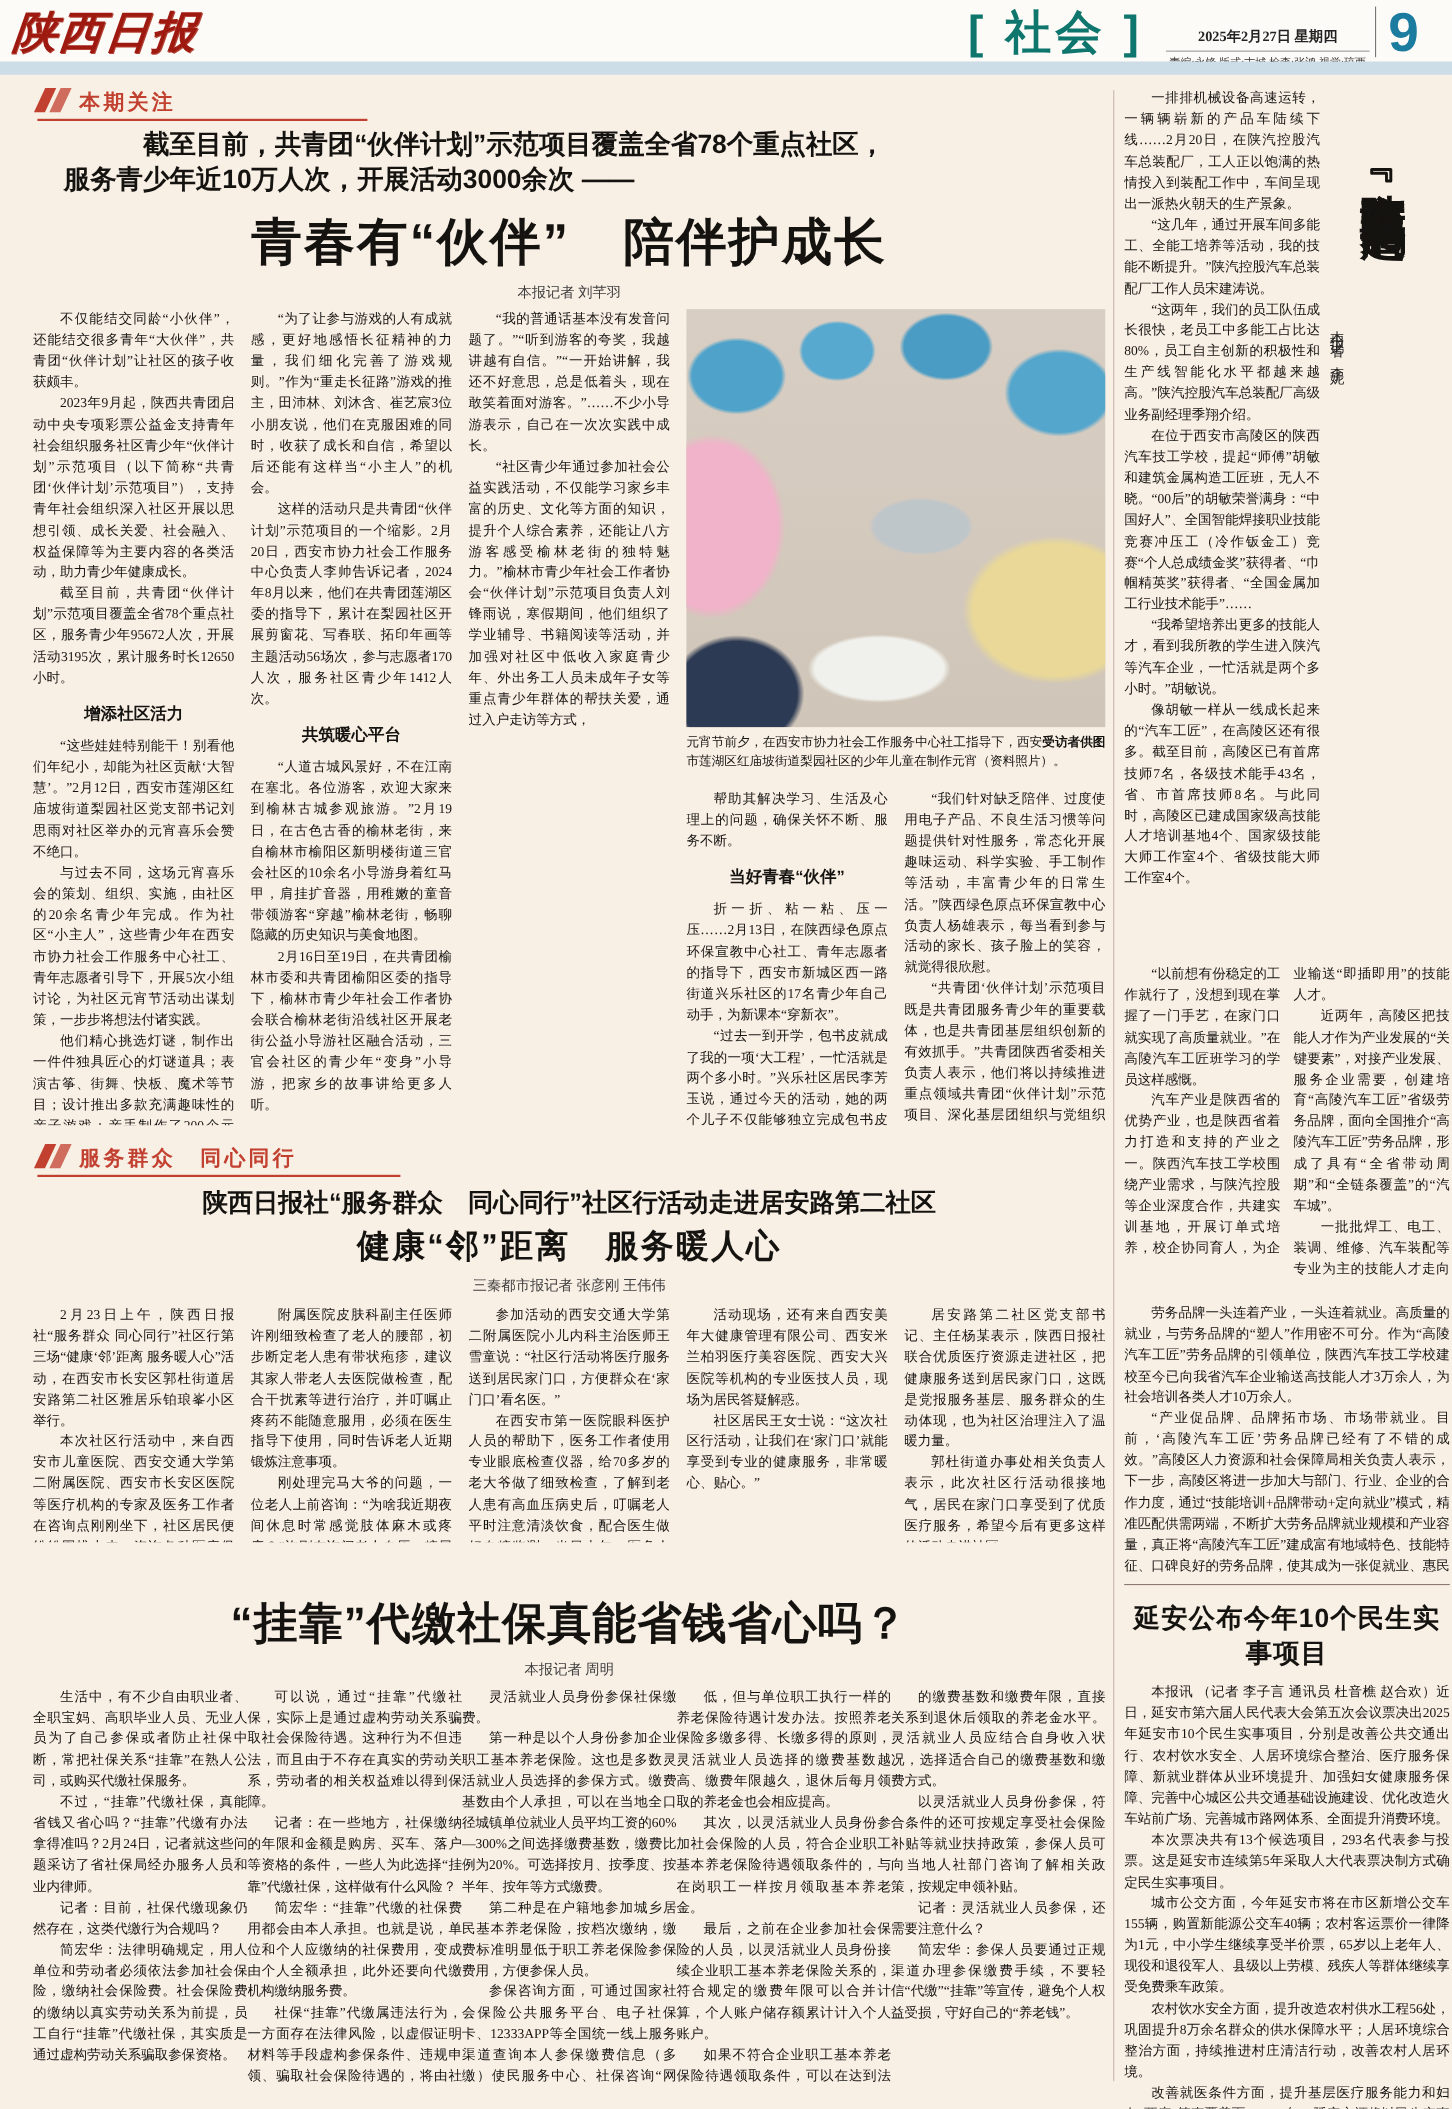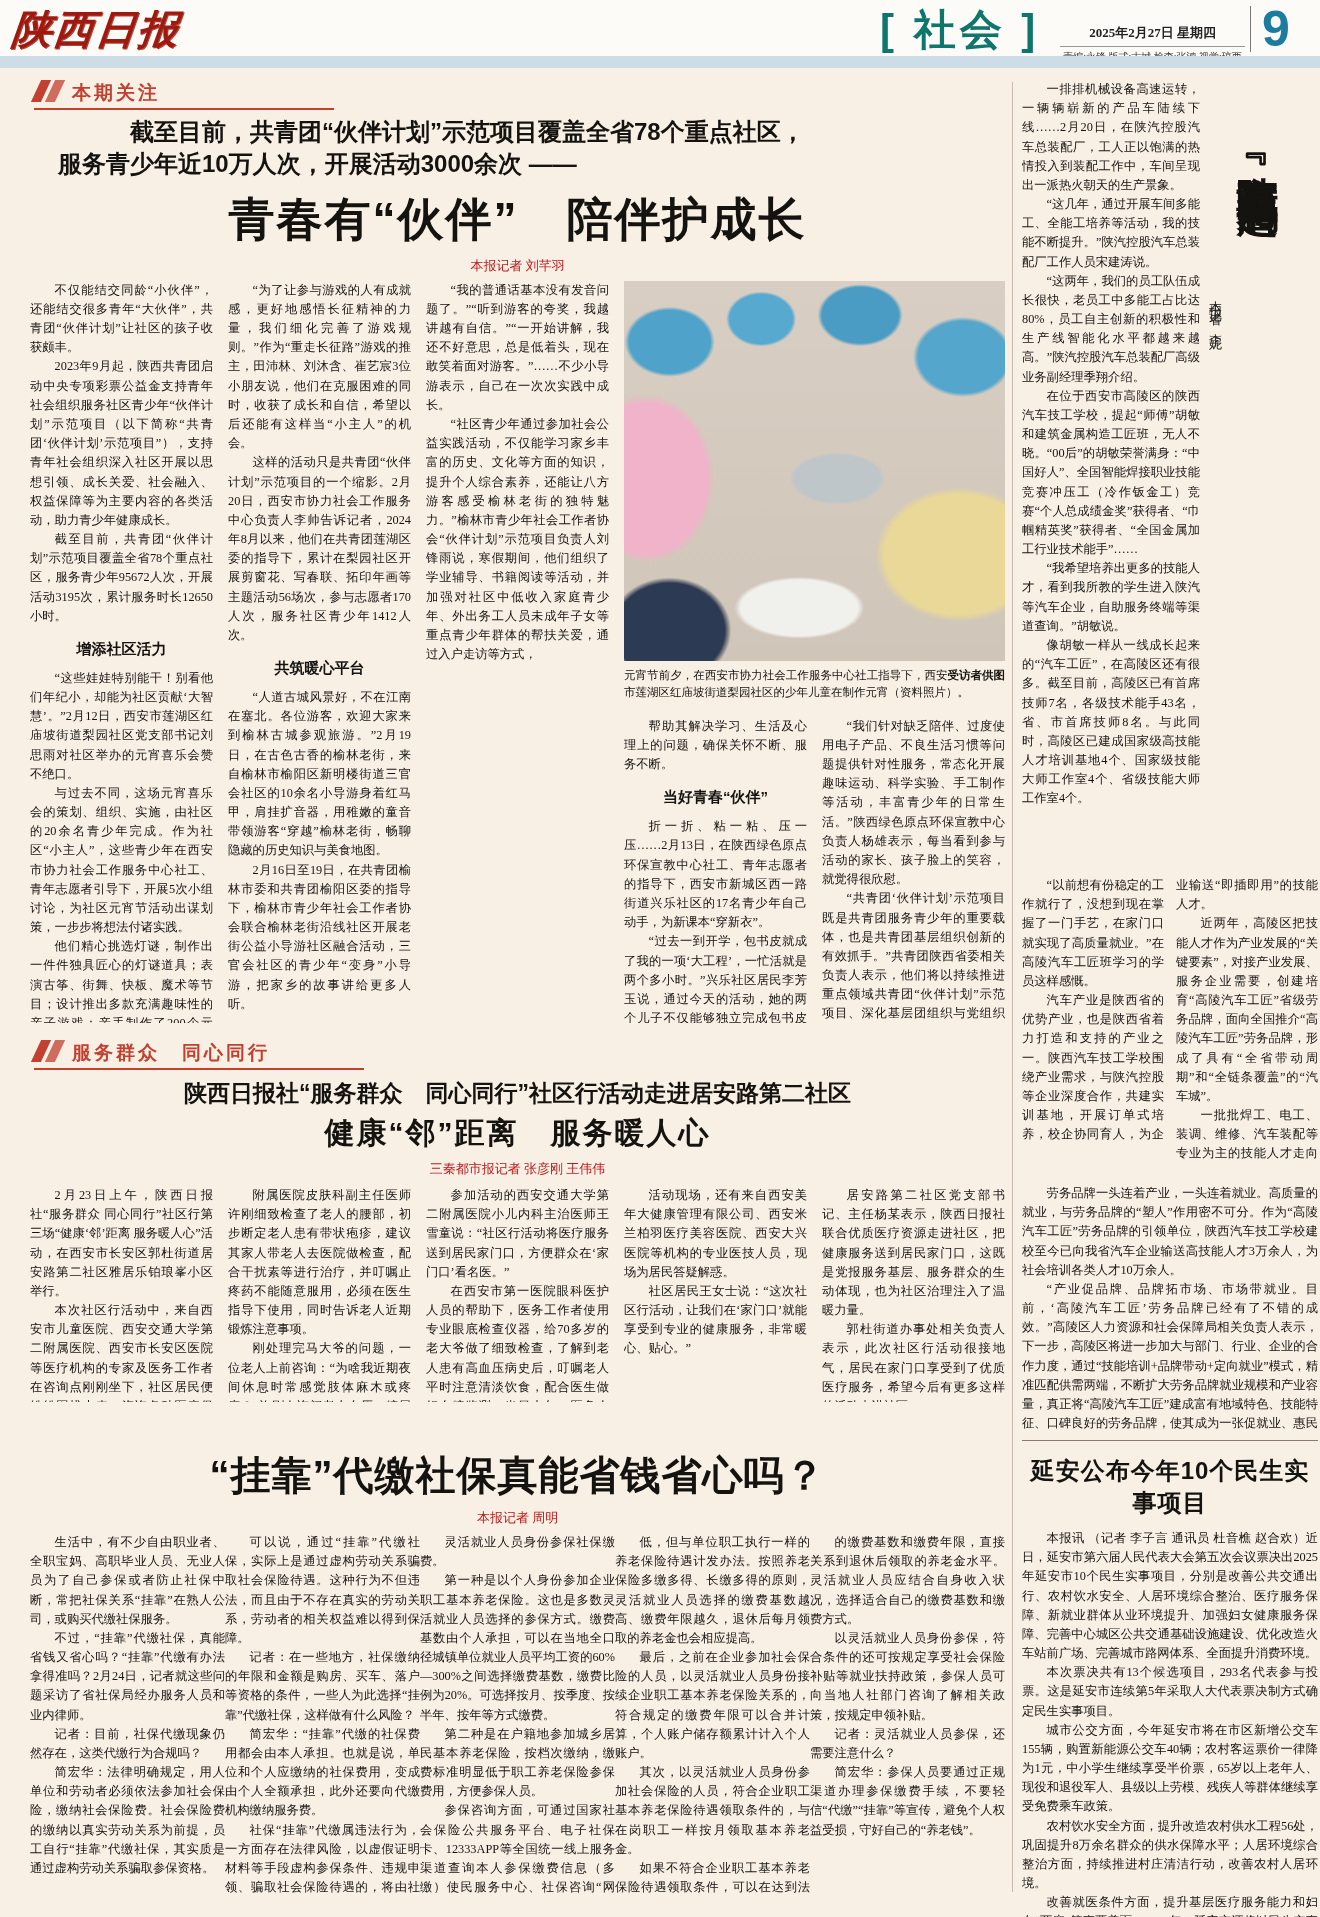--- a/index.html
+++ b/index.html
@@ -25,21 +25,21 @@
   .mh-divider{position:absolute;left:1250px;top:6px;width:1px;height:46px;background:#777;}
 
   
   .sec-label{position:relative;height:26px;margin-bottom:4px;}
   .sec-label .stripe1,.sec-label .stripe2{position:absolute;top:0;width:10px;height:22px;background:#c2402f;transform:skewX(-25deg);}
   .sec-label .stripe1{left:6px;}
   .sec-label .stripe2{left:20px;opacity:.75;}
   .sec-label .lbl{position:absolute;left:42px;top:0;font-size:19px;font-weight:bold;color:#c2402f;
     font-family:"Liberation Sans","DejaVu Sans",sans-serif;letter-spacing:3px;}
   .sec-label .rule{position:absolute;left:4px;bottom:-4px;height:2px;background:#c2402f;}
-  .byline{text-align:center;font-size:13px;color:#b91c1c;margin:6px 0;}
+  .byline{text-align:center;font-size:13px;color:#404040;margin:6px 0;}
   p.bodyp{margin:0;font-size:12.3px;line-height:1.56;text-align:justify;text-indent:2em;}
   h4.col-subhead{margin:14px 0 10px 0;text-align:center;font-size:15px;font-weight:bold;
     font-family:"Liberation Sans","DejaVu Sans",sans-serif;}
   .col{overflow:hidden;}
 
   
   #top-story{position:absolute;left:30px;top:80px;width:975px;height:952px;overflow:hidden;}
   .kicker{font-size:24px;font-weight:bold;line-height:1.35;margin:10px 0 2px 28px;
     font-family:"Liberation Sans","DejaVu Sans",sans-serif;}
   .kicker .k1{display:block;text-indent:3em;}
@@ -169,21 +169,21 @@
 </div>
 
 <div class="v-divider"></div>
 <div id="right-story">
   <div class="rs-row1">
     <div class="rs-text col">
         <p class="bodyp">一排排机械设备高速运转，一辆辆崭新的产品车陆续下线……2月20日，在陕汽控股汽车总装配厂，工人正以饱满的热情投入到装配工作中，车间呈现出一派热火朝天的生产景象。</p>
         <p class="bodyp">“这几年，通过开展车间多能工、全能工培养等活动，我的技能不断提升。”陕汽控股汽车总装配厂工作人员宋建涛说。</p>
         <p class="bodyp">“这两年，我们的员工队伍成长很快，老员工中多能工占比达80%，员工自主创新的积极性和生产线智能化水平都越来越高。”陕汽控股汽车总装配厂高级业务副经理季翔介绍。</p>
         <p class="bodyp">在位于西安市高陵区的陕西汽车技工学校，提起“师傅”胡敏和建筑金属构造工匠班，无人不晓。“00后”的胡敏荣誉满身：“中国好人”、全国智能焊接职业技能竞赛冲压工（冷作钣金工）竞赛“个人总成绩金奖”获得者、“巾帼精英奖”获得者、“全国金属加工行业技术能手”……</p>
-        <p class="bodyp">“我希望培养出更多的技能人才，看到我所教的学生进入陕汽等汽车企业，自助服务终端等渠道查询。”胡敏说。</p>
+        <p class="bodyp">“我希望培养出更多的技能人才，看到我所教的学生进入陕汽等汽车企业，一忙活就是两个多小时。”胡敏说。</p>
         <p class="bodyp">像胡敏一样从一线成长起来的“汽车工匠”，在高陵区还有很多。截至目前，高陵区已有首席技师7名，各级技术能手43名，省、市首席技师8名。与此同时，高陵区已建成国家级高技能人才培训基地4个、国家级技能大师工作室4个、省级技能大师工作室4个。</p>
       </div>
     <div class="rs-byline">本报记者　李妮</div>
     <div class="rs-title">『高陵汽车工匠』声名鹊起</div>
   </div>
   <div class="rs-mid">
       <p class="bodyp">“以前想有份稳定的工作就行了，没想到现在掌握了一门手艺，在家门口就实现了高质量就业。”在高陵汽车工匠班学习的学员这样感慨。</p>
       <p class="bodyp">汽车产业是陕西省的优势产业，也是陕西省着力打造和支持的产业之一。陕西汽车技工学校围绕产业需求，与陕汽控股等企业深度合作，共建实训基地，开展订单式培养，校企协同育人，为企业输送“即插即用”的技能人才。</p>
       <p class="bodyp">近两年，高陵区把技能人才作为产业发展的“关键要素”，对接产业发展、服务企业需要，创建培育“高陵汽车工匠”省级劳务品牌，面向全国推介“高陵汽车工匠”劳务品牌，形成了具有“全省带动周期”和“全链条覆盖”的“汽车城”。</p>
       <p class="bodyp">一批批焊工、电工、装调、维修、汽车装配等专业为主的技能人才走向社会，一批又一批“汽车工匠”被输送到陕汽、吉利、比亚迪等全国多家知名汽车企业。</p>
@@ -245,22 +245,22 @@
         <p class="bodyp">社保“挂靠”代缴属违法行为，一方面存在法律风险，以虚假证明材料等手段虚构参保条件、违规申领、骗取社会保险待遇的，将由社会保险行政部门责令退回骗取的社会保险金，处骗取金额2倍以上5倍以下的罚款。</p>
       </div>
     <div class="col">
         <p class="bodyp">灵活就业人员身份参保社保缴费。</p>
         <p class="bodyp">第一种是以个人身份参加企业职工基本养老保险。这也是多数灵活就业人员选择的参保方式。缴费基数由个人承担，可以在当地全口径城镇单位就业人员平均工资的60%—300%之间选择缴费基数，缴费比例为20%。可选择按月、按季度、按半年、按年等方式缴费。</p>
         <p class="bodyp">第二种是在户籍地参加城乡居民基本养老保险，按档次缴纳，缴费标准明显低于职工养老保险参保费用，方便参保人员。</p>
         <p class="bodyp">参保咨询方面，可通过国家社会保险公共服务平台、电子社保卡、12333APP等全国统一线上服务渠道查询本人参保缴费信息（多缴）使民服务中心、社保咨询“网点”、自助服务终端等渠道查询。</p>
       </div>
     <div class="col">
         <p class="bodyp">低，但与单位职工执行一样的养老保险待遇计发办法。按照养老保险多缴多得、长缴多得的原则，灵活就业人员选择的缴费基数越高、缴费年限越久，退休后每月领取的养老金也会相应提高。</p>
+        <p class="bodyp">其次，以灵活就业人员身份参加社会保险的人员，符合企业职工基本养老保险待遇领取条件的，与在岗职工一样按月领取基本养老金。</p>
         <p class="bodyp">最后，之前在企业参加社会保险的人员，以灵活就业人员身份接续企业职工基本养老保险关系的，符合规定的缴费年限可以合并计算，个人账户储存额累计计入个人账户。</p>
-        <p class="bodyp">其次，以灵活就业人员身份参加社会保险的人员，符合企业职工基本养老保险待遇领取条件的，与在岗职工一样按月领取基本养老金。</p>
         <p class="bodyp">如果不符合企业职工基本养老保险待遇领取条件，可以在达到法定退休年龄后，将企业职工基本养老保险关系转入户籍所在地城乡居民基本养老保险，按照规定享受相应的养老保险待遇。</p>
       </div>
     <div class="col">
         <p class="bodyp">的缴费基数和缴费年限，直接关系到退休后领取的养老金水平。灵活就业人员应结合自身收入状况，选择适合自己的缴费基数和缴费方式。</p>
         <p class="bodyp">以灵活就业人员身份参保，符合条件的还可按规定享受社会保险补贴等就业扶持政策，参保人员可向当地人社部门咨询了解相关政策，按规定申领补贴。</p>
         <p class="bodyp">记者：灵活就业人员参保，还需要注意什么？</p>
         <p class="bodyp">简宏华：参保人员要通过正规渠道办理参保缴费手续，不要轻信“代缴”“挂靠”等宣传，避免个人权益受损，守好自己的“养老钱”。</p>
       </div>
   </div>
 </div>

